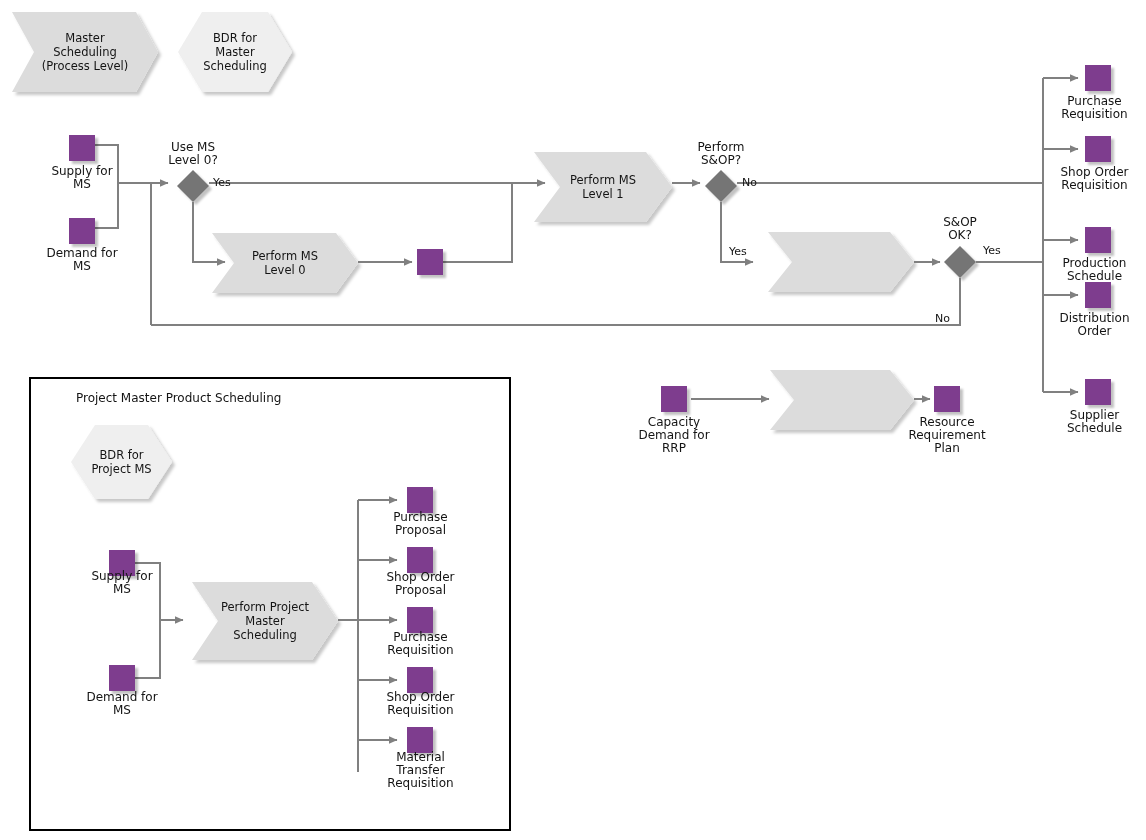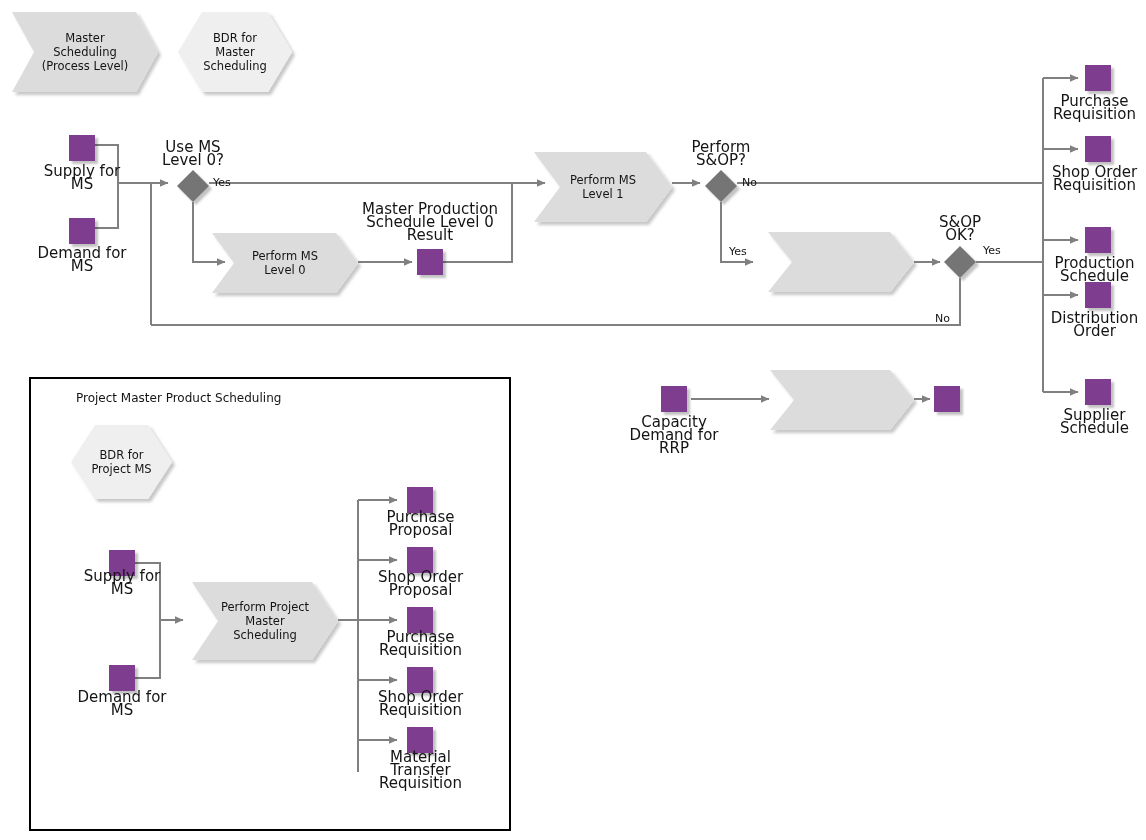--- a/index.html
+++ b/index.html
@@ -3,21 +3,21 @@
 <meta charset="utf-8">
 <style>
   html,body{margin:0;padding:0;background:#ffffff;}
   body{
     width:1146px;height:840px;position:relative;overflow:hidden;
     font-family:"DejaVu Sans","Liberation Sans",sans-serif;
     color:#1a1a1a;
   }
   #canvas{position:absolute;left:0;top:0;width:931px;height:840px;}
   #canvas svg{position:absolute;left:0;top:0;}
-  .lbl{position:absolute;text-align:center;font-size:15px;line-height:13px;color:#141414;white-space:pre;}
+  .lbl{position:absolute;text-align:center;font-size:12px;line-height:13px;color:#141414;white-space:pre;}
   .lbl-left{position:absolute;text-align:left;font-size:12px;line-height:14px;color:#141414;margin-left:28px;}
   .shp-txt{position:absolute;text-align:center;font-size:11.5px;line-height:14px;color:#141414;
            display:flex;align-items:center;justify-content:center;pointer-events:none;white-space:pre;}
   .edge-lbl{position:absolute;font-size:11px;line-height:13px;color:#141414;white-space:pre;}
 </style>
 </head>
 <body>
 
 <div id="canvas">
 
@@ -194,23 +194,20 @@
   <div class="lbl" style="left:27px;top:247px;width:110px;">Demand for
 MS</div>
 
   <div class="lbl" style="left:143px;top:141px;width:100px;">Use MS
 Level 0?</div>
   <div class="edge-lbl" style="left:213px;top:176px;">Yes</div>
 
   <div class="shp-txt" style="left:212px;top:233px;width:146px;height:60px;">Perform MS
 Level 0</div>
 
-  <div class="lbl" style="left:355px;top:203px;width:150px;">Master Production
-Schedule Level 0
-Result</div>
 
   <div class="shp-txt" style="left:534px;top:152px;width:138px;height:70px;">Perform MS
 Level 1</div>
 
   <div class="lbl" style="left:671px;top:141px;width:100px;">Perform
 S&amp;OP?</div>
   <div class="edge-lbl" style="left:742px;top:176px;">No</div>
   <div class="edge-lbl" style="left:729px;top:245px;">Yes</div>
 
 
@@ -226,20 +223,23 @@
   <div class="lbl" style="left:1043px;top:257px;width:103px;">Production
 Schedule</div>
   <div class="lbl" style="left:1043px;top:312px;width:103px;">Distribution
 Order</div>
   <div class="lbl" style="left:1043px;top:409px;width:103px;">Supplier
 Schedule</div>
 
   <div class="lbl" style="left:613px;top:416px;width:122px;">Capacity
 Demand for
 RRP</div>
+  <div class="lbl" style="left:885px;top:416px;width:124px;">Resource
+Requirement
+Plan</div>
 
   <div class="lbl-left" style="left:48px;top:391px;">Project Master Product Scheduling</div>
   <div class="shp-txt" style="left:71px;top:425px;width:101px;height:74px;">BDR for
 Project MS</div>
 
   <div class="lbl" style="left:67px;top:570px;width:110px;">Supply for
 MS</div>
   <div class="lbl" style="left:67px;top:691px;width:110px;">Demand for
 MS</div>
 

